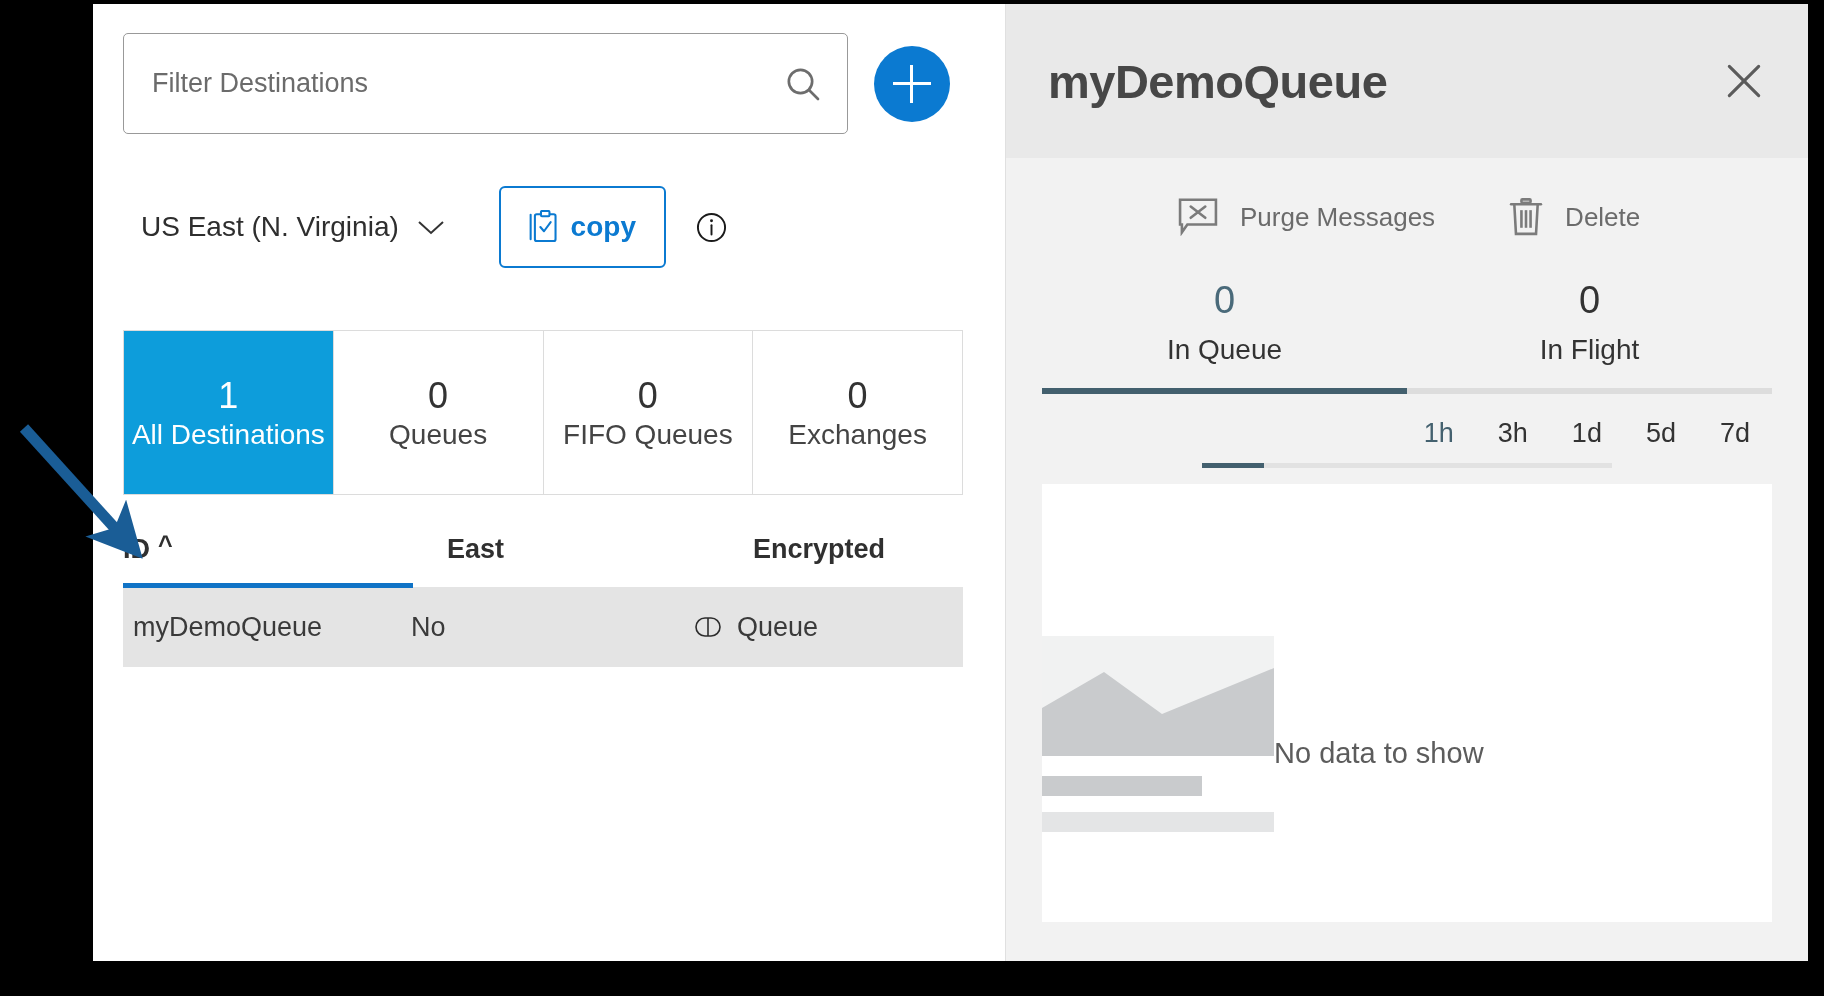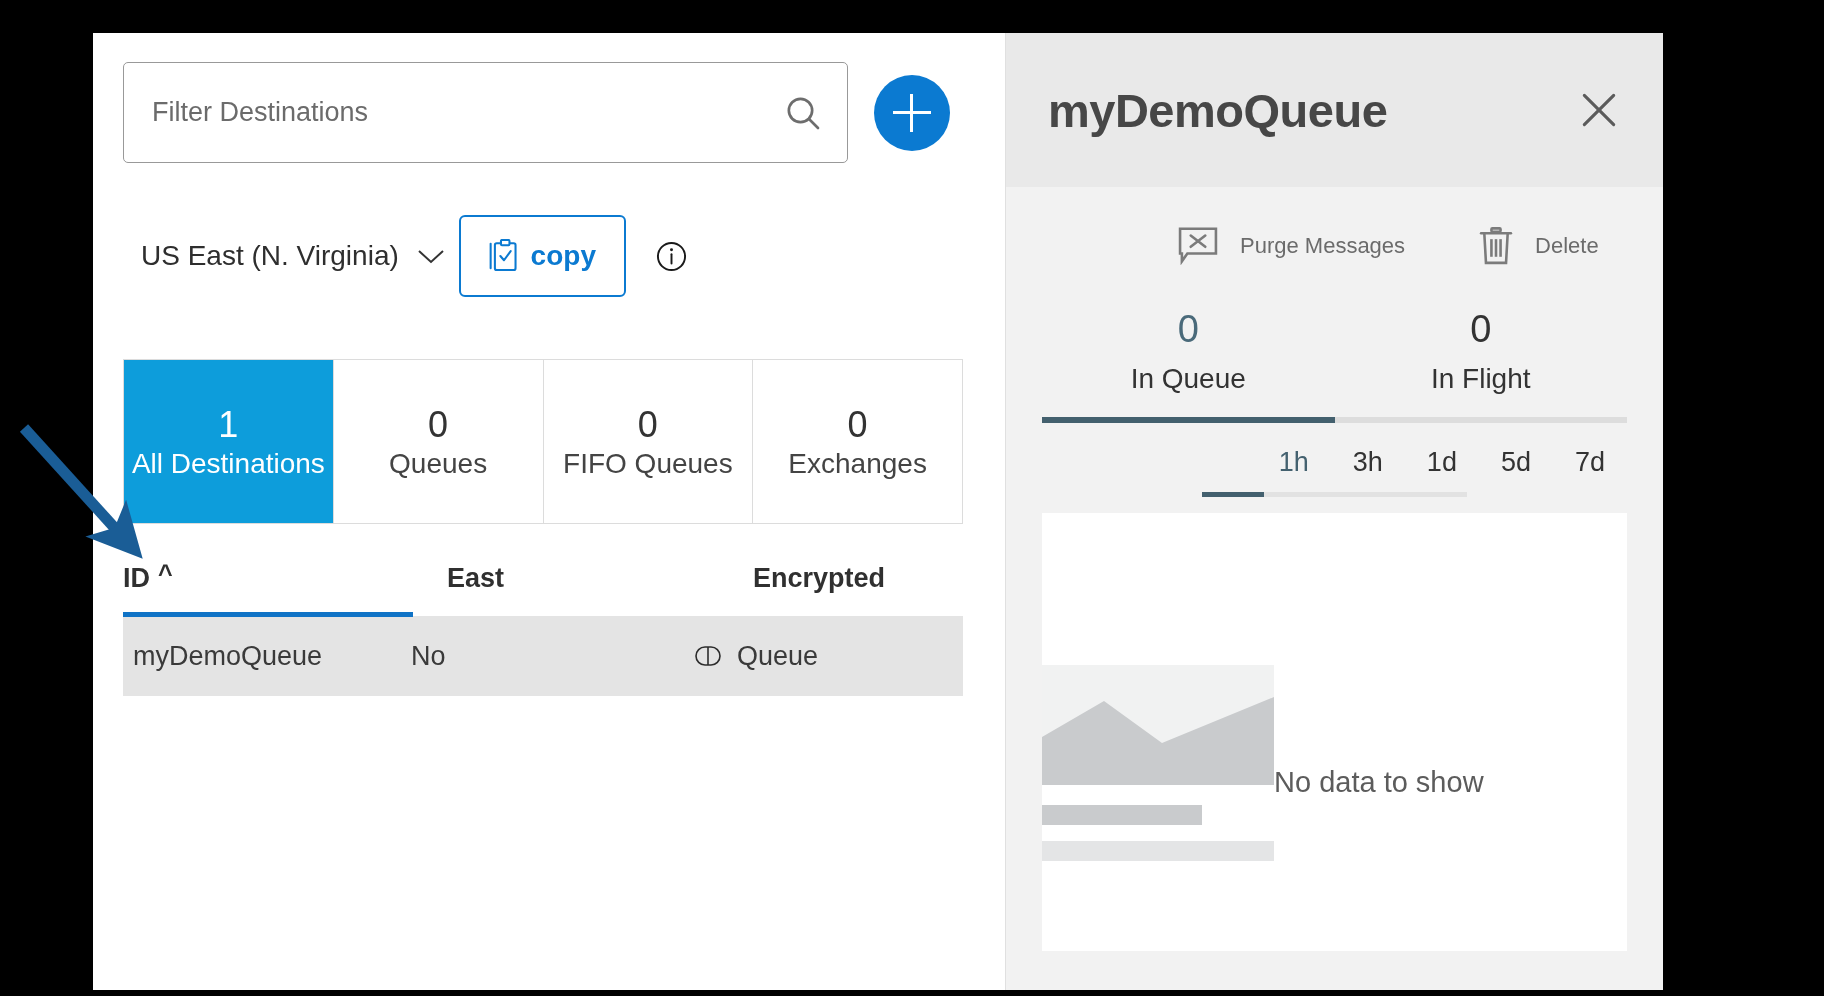--- a/index.html
+++ b/index.html
@@ -14,22 +14,22 @@
   .screen {
     position: absolute;
     left: 0; top: 0;
     width: 1824px; height: 996px;
     background: #000000;
   }
 
   
   .app-window {
     position: absolute;
-    left: 93px; top: 33px;
-    width: 1570px; height: 957px;
+    left: 93px; top: 4px;
+    width: 1715px; height: 957px;
     background: #737373;
     display: flex;
     overflow: hidden;
   }
 
   
   .left-panel {
     width: 912px;
     height: 100%;
     background: #ffffff;
@@ -109,20 +109,21 @@
   }
   .region-label {
     font-size: 28px;
     color: #2e2e2e;
   }
   .chev {
     width: 28px; height: 17px;
   }
 
   .copy-btn {
+    margin-left: 40px;
     width: 167px; height: 82px;
     border: 2px solid #0b7ad1;
     border-radius: 6px;
     background: #ffffff;
     display: flex;
     align-items: center;
     justify-content: center;
     gap: 12px;
     cursor: pointer;
   }
@@ -254,21 +255,21 @@
     gap: 74px;
     padding: 40px 0 0 172px;
   }
   .rp-action {
     display: flex;
     align-items: center;
     gap: 22px;
     cursor: pointer;
   }
   .rp-action .lbl {
-    font-size: 22px;
+    font-size: 26px;
     color: #6b6b6b;
   }
 
   .metrics {
     display: flex;
     margin: 42px 36px 0 36px;
     position: relative;
   }
   .metric {
     flex: 1;

